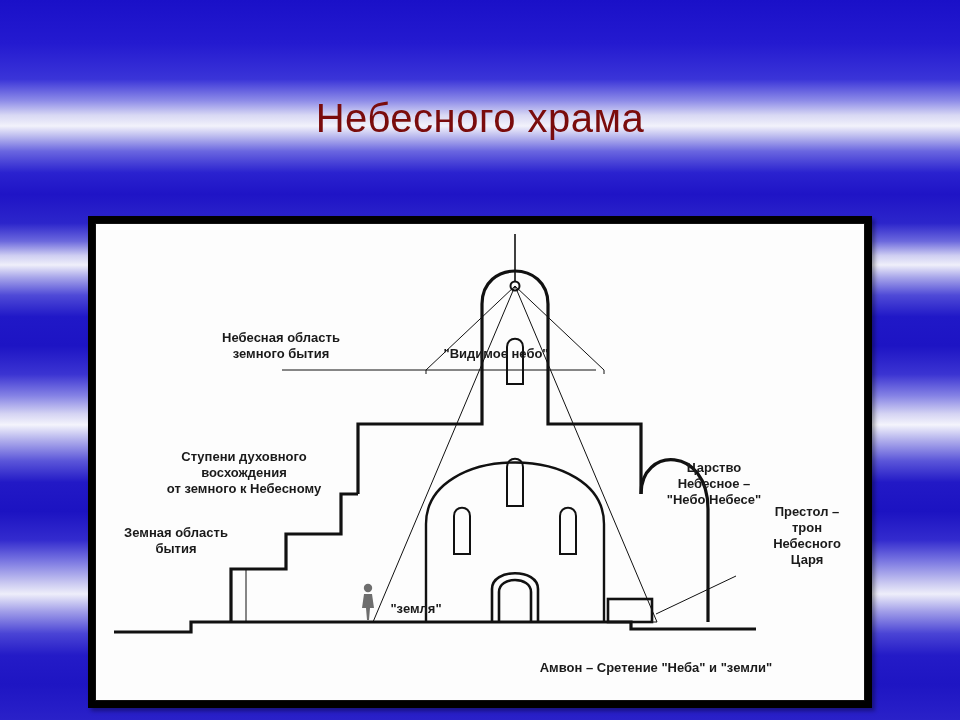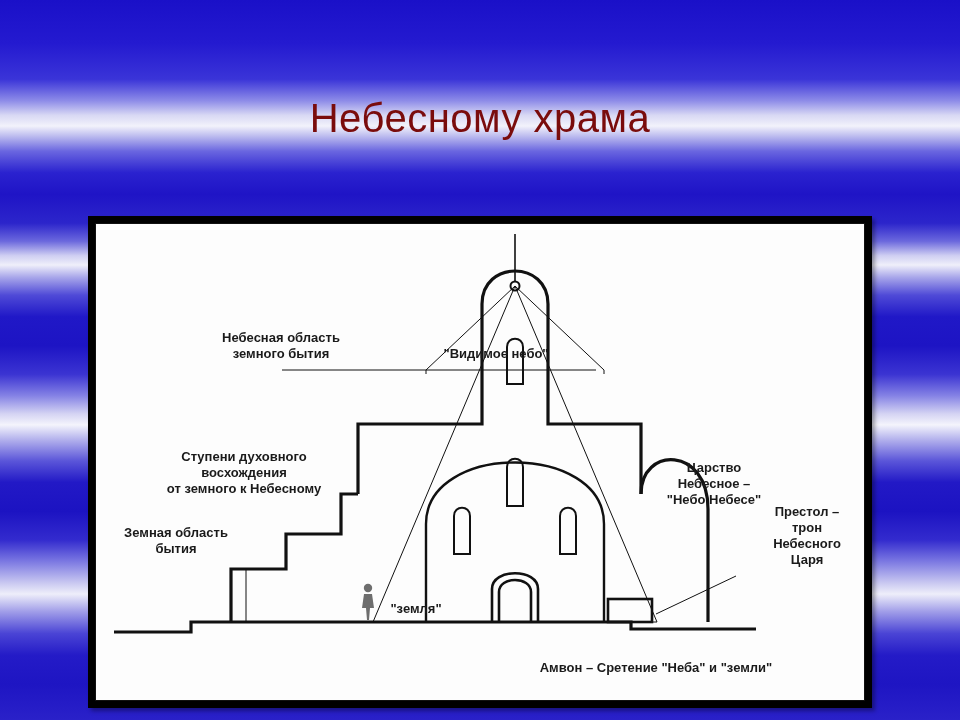--- a/index.html
+++ b/index.html
@@ -93,21 +93,21 @@
     font-size: 13px;
     fill: #1a1a1a;
     font-weight: bold;
   }
 </style>
 </head>
 <body>
 
 <div id="slide">
 
-  <div id="title">Небесному храма</div>
+  <div id="title">Небесного храма</div>
 
   <div id="figure-frame">
     <div id="figure-inner">
 
       <svg width="770" height="478" viewBox="0 0 770 478">
 
         <g fill="none" stroke="#111111" stroke-width="3.2">
 
           <path d="M 18 408 L 95 408 L 95 398 L 300 398"></path>
 

